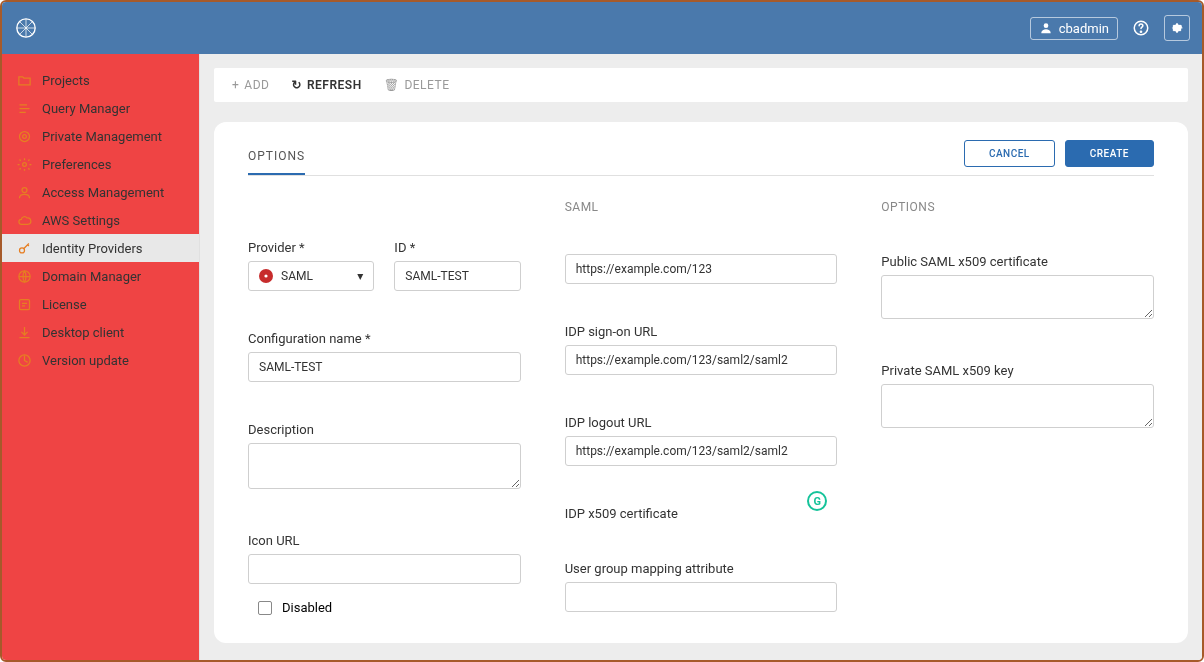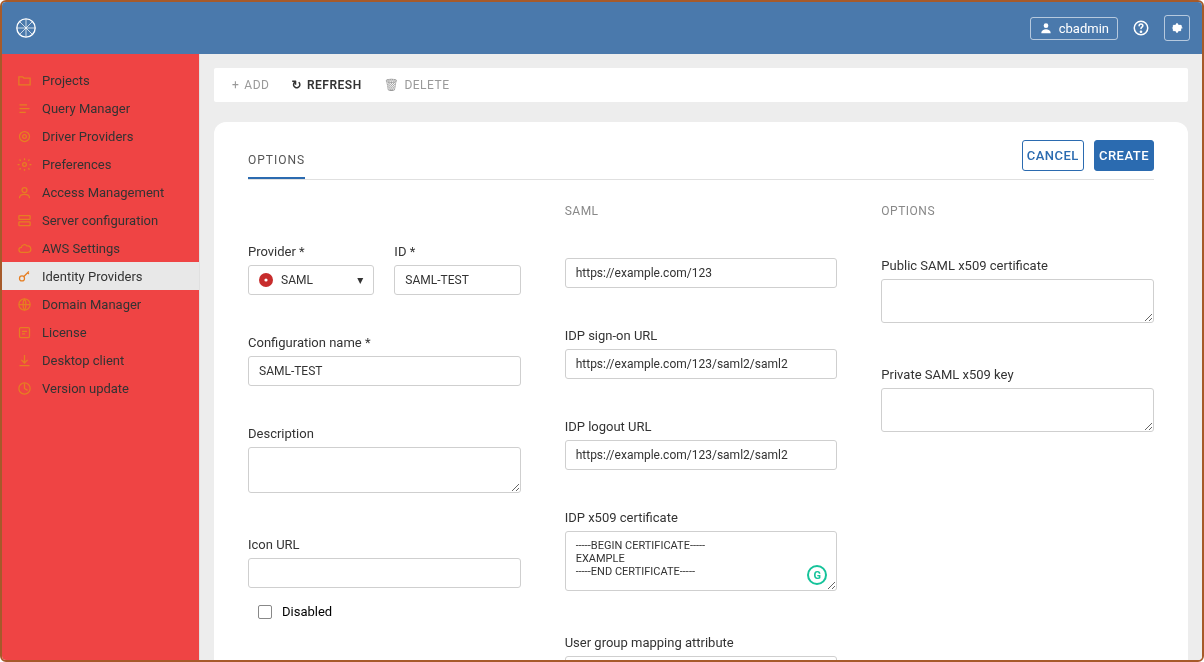--- a/index.html
+++ b/index.html
@@ -135,23 +135,23 @@
   padding-bottom: 10px;
   border-bottom: 2px solid #2b6bb0;
   cursor: pointer;
 }
 .card-actions {
   display: flex;
   gap: 10px;
   padding-bottom: 8px;
 }
 .btn {
-  font-size: 13px;
+  font-size: 10px;
   letter-spacing: 0.5px;
-  padding: 7px 4px;
+  padding: 7px 24px;
   border-radius: 3px;
   cursor: pointer;
   border: 1px solid #2b6bb0;
   background: #fff;
   color: #2b6bb0;
   font-weight: 500;
 }
 .btn.primary {
   background: #2b6bb0;
   color: #fff;
@@ -304,48 +304,39 @@
         </span>
       <span>Query Manager</span>
     </div>
     <div class="sidebar-item">
       <span class="sidebar-icon">
           <svg width="15" height="15" viewBox="0 0 24 24" fill="none" stroke="currentColor" stroke-width="2">
             <circle cx="12" cy="12" r="8"></circle>
             <circle cx="12" cy="12" r="3"></circle>
           </svg>
         </span>
-      <span>Driver Providers</span>
+      <span>Private Management</span>
     </div>
     <div class="sidebar-item">
       <span class="sidebar-icon">
           <svg width="15" height="15" viewBox="0 0 24 24" fill="none" stroke="currentColor" stroke-width="2">
             <circle cx="12" cy="12" r="3"></circle>
             <path d="M12 2v3M12 19v3M4 12H1M23 12h-3M6 6l-2-2M20 20l-2-2M6 18l-2 2M20 4l-2 2"></path>
           </svg>
         </span>
       <span>Preferences</span>
     </div>
     <div class="sidebar-item">
       <span class="sidebar-icon">
           <svg width="15" height="15" viewBox="0 0 24 24" fill="none" stroke="currentColor" stroke-width="2">
             <circle cx="12" cy="8" r="4"></circle>
             <path d="M4 21c0-4 4-6 8-6s8 2 8 6"></path>
           </svg>
         </span>
       <span>Access Management</span>
-    </div>
-    <div class="sidebar-item">
-      <span class="sidebar-icon">
-          <svg width="15" height="15" viewBox="0 0 24 24" fill="none" stroke="currentColor" stroke-width="2">
-            <rect x="3" y="4" width="18" height="6" rx="1"></rect>
-            <rect x="3" y="14" width="18" height="6" rx="1"></rect>
-          </svg>
-        </span>
-      <span>Server configuration</span>
     </div>
     <div class="sidebar-item">
       <span class="sidebar-icon">
           <svg width="15" height="15" viewBox="0 0 24 24" fill="none" stroke="currentColor" stroke-width="2">
             <path d="M18 18H7a4 4 0 010-8 5 5 0 019-2 4 4 0 012 10z"></path>
           </svg>
         </span>
       <span>AWS Settings</span>
     </div>
     <div class="sidebar-item active">
@@ -468,23 +459,20 @@
           <div class="field">
             <label>IDP sign-on URL</label>
             <input class="input" value="https://example.com/123/saml2/saml2" style="">
           </div>
           <div class="field">
             <label>IDP logout URL</label>
             <input class="input" value="https://example.com/123/saml2/saml2" style="">
           </div>
           <div class="field cert-box">
             <label>IDP x509 certificate</label>
-            <textarea class="textarea" style="min-height: 60px; font-size: 11px;">-----BEGIN CERTIFICATE-----
-EXAMPLE
------END CERTIFICATE-----</textarea>
             <div class="grammarly-badge">G</div>
           </div>
           <div class="field" style="margin-bottom:0">
             <label>User group mapping attribute</label>
             <input class="input" value="" style="">
           </div>
         </div>
 
         <div class="col">
           <div class="section-label">OPTIONS</div>

